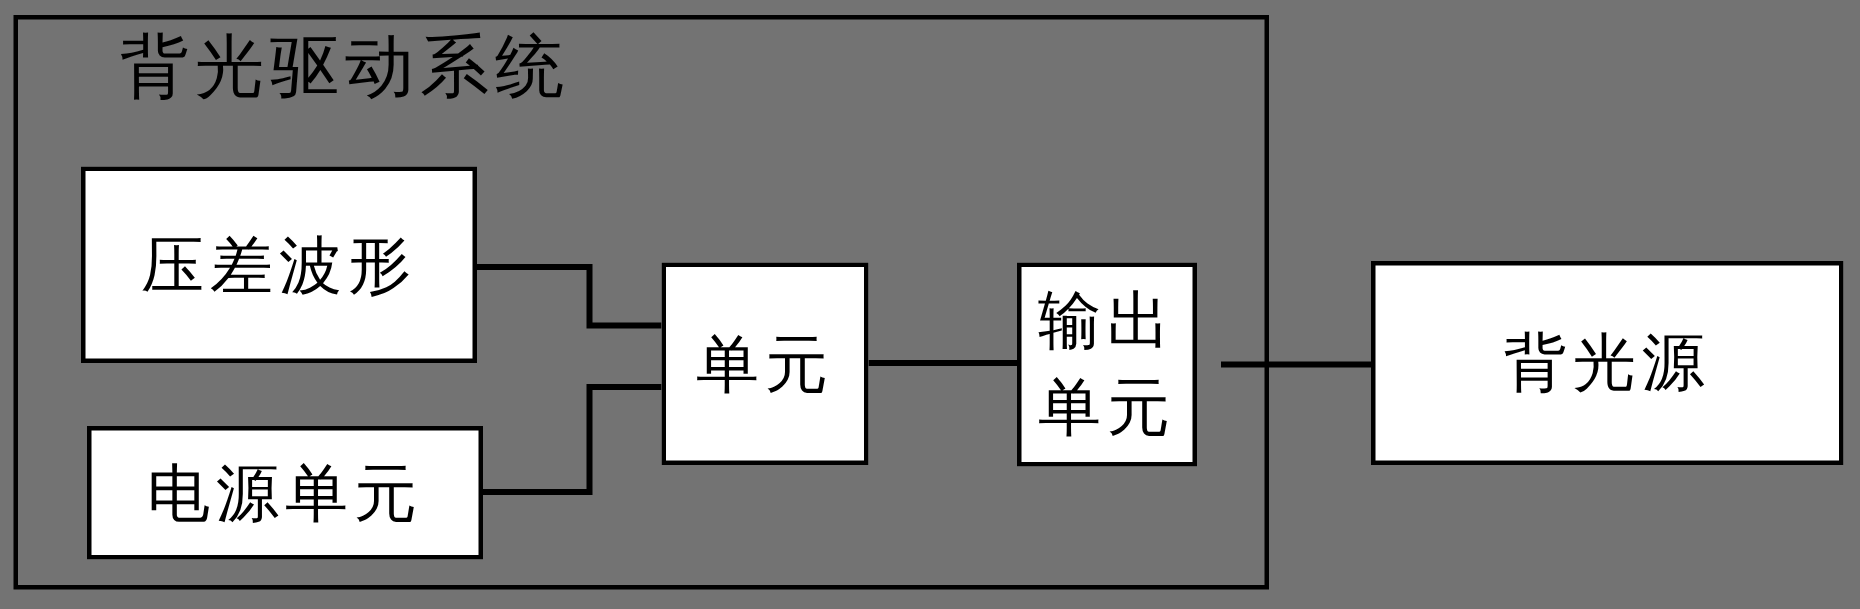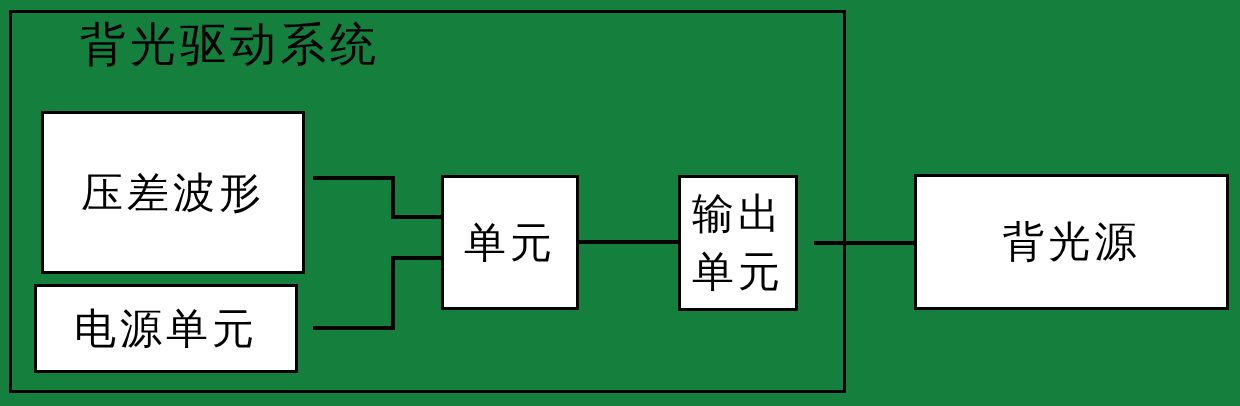--- a/index.html
+++ b/index.html
@@ -4,21 +4,21 @@
 <style>
   html, body {
     margin: 0;
     padding: 0;
     background: #ffffff;
   }
   .canvas {
     position: relative;
     width: 1240px;
     height: 406px;
-    background: #15803d;
+    background: #737373;
     font-family: "DejaVu Serif", "Liberation Serif", serif;
     color: #000000;
     overflow: hidden;
   }
   .outer-box {
     position: absolute;
     left: 9px;
     top: 10px;
     width: 837px;
     height: 383px;
@@ -43,22 +43,22 @@
     display: flex;
     flex-direction: column;
     align-items: center;
     justify-content: center;
     font-size: 42px;
     letter-spacing: 4px;
     line-height: 58px;
     text-align: center;
     white-space: nowrap;
   }
-  .block-waveform { left: 41px;  top: 111px; width: 264px; height: 163px; text-align: right; }
-  .block-power    { left: 34px;  top: 284px; width: 264px; height: 89px;  }
+  .block-waveform { left: 54px;  top: 111px; width: 264px; height: 131px; text-align: right; }
+  .block-power    { left: 58px;  top: 284px; width: 264px; height: 89px;  }
   .block-drive    { left: 441px; top: 175px; width: 138px; height: 135px; }
   .block-output   { left: 678px; top: 175px; width: 120px; height: 136px; }
   .block-backlight{ left: 914px; top: 174px; width: 315px; height: 136px; justify-content: center; }
   .connector-layer {
     position: absolute;
     left: 0;
     top: 0;
     width: 1240px;
     height: 406px;
     pointer-events: none;

